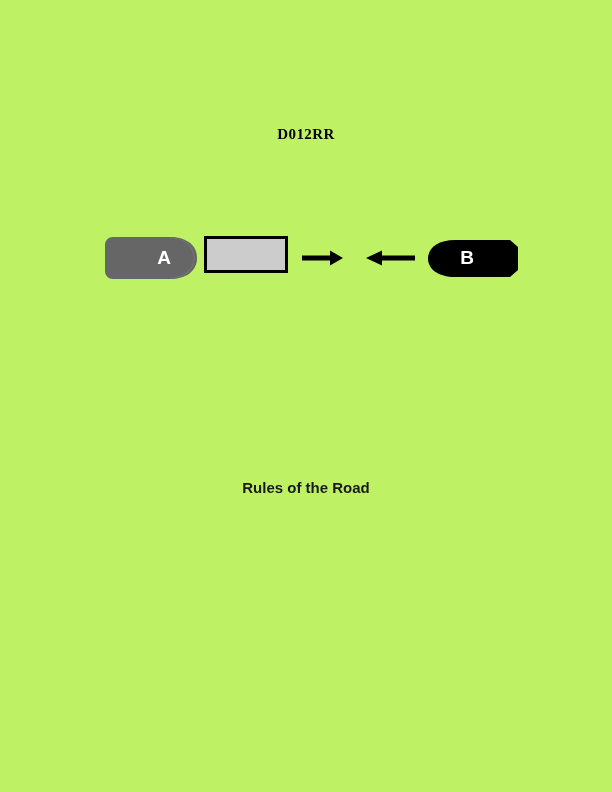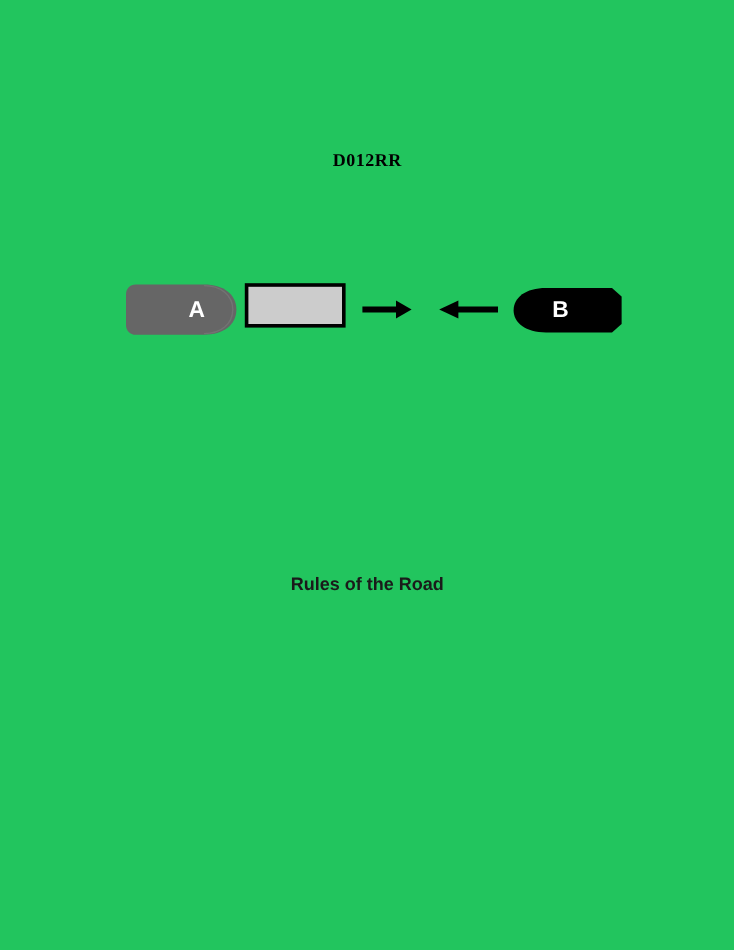--- a/index.html
+++ b/index.html
@@ -14,21 +14,21 @@
     font-family: "Liberation Sans", sans-serif;
     position: relative;
     overflow: hidden;
   }
   .page {
     position: absolute;
     left: 0;
     top: 0;
     width: 612px;
     height: 792px;
-    background: #22c55e;
+    background: #bef264;
   }
   
   .doc-title {
     position: absolute;
     left: 0;
     top: 126px;
     width: 612px;
     text-align: center;
     font-family: "Liberation Serif", serif;
     font-weight: bold;

